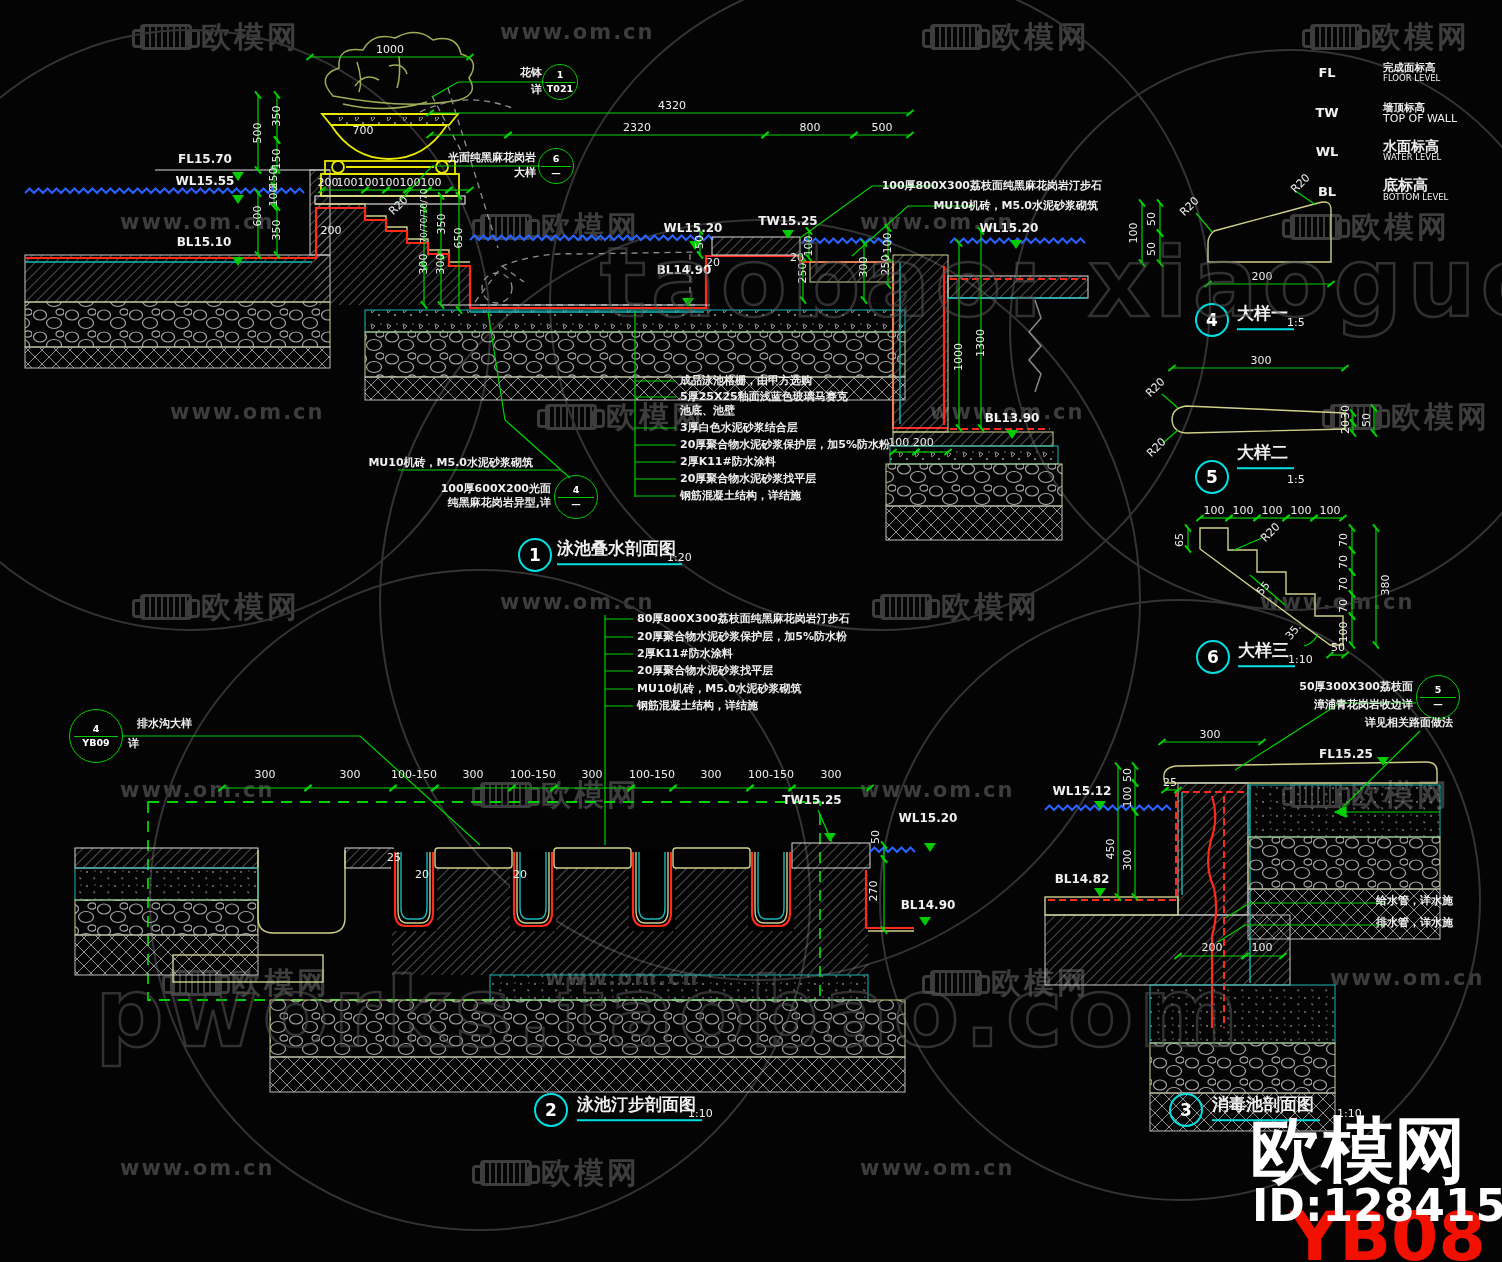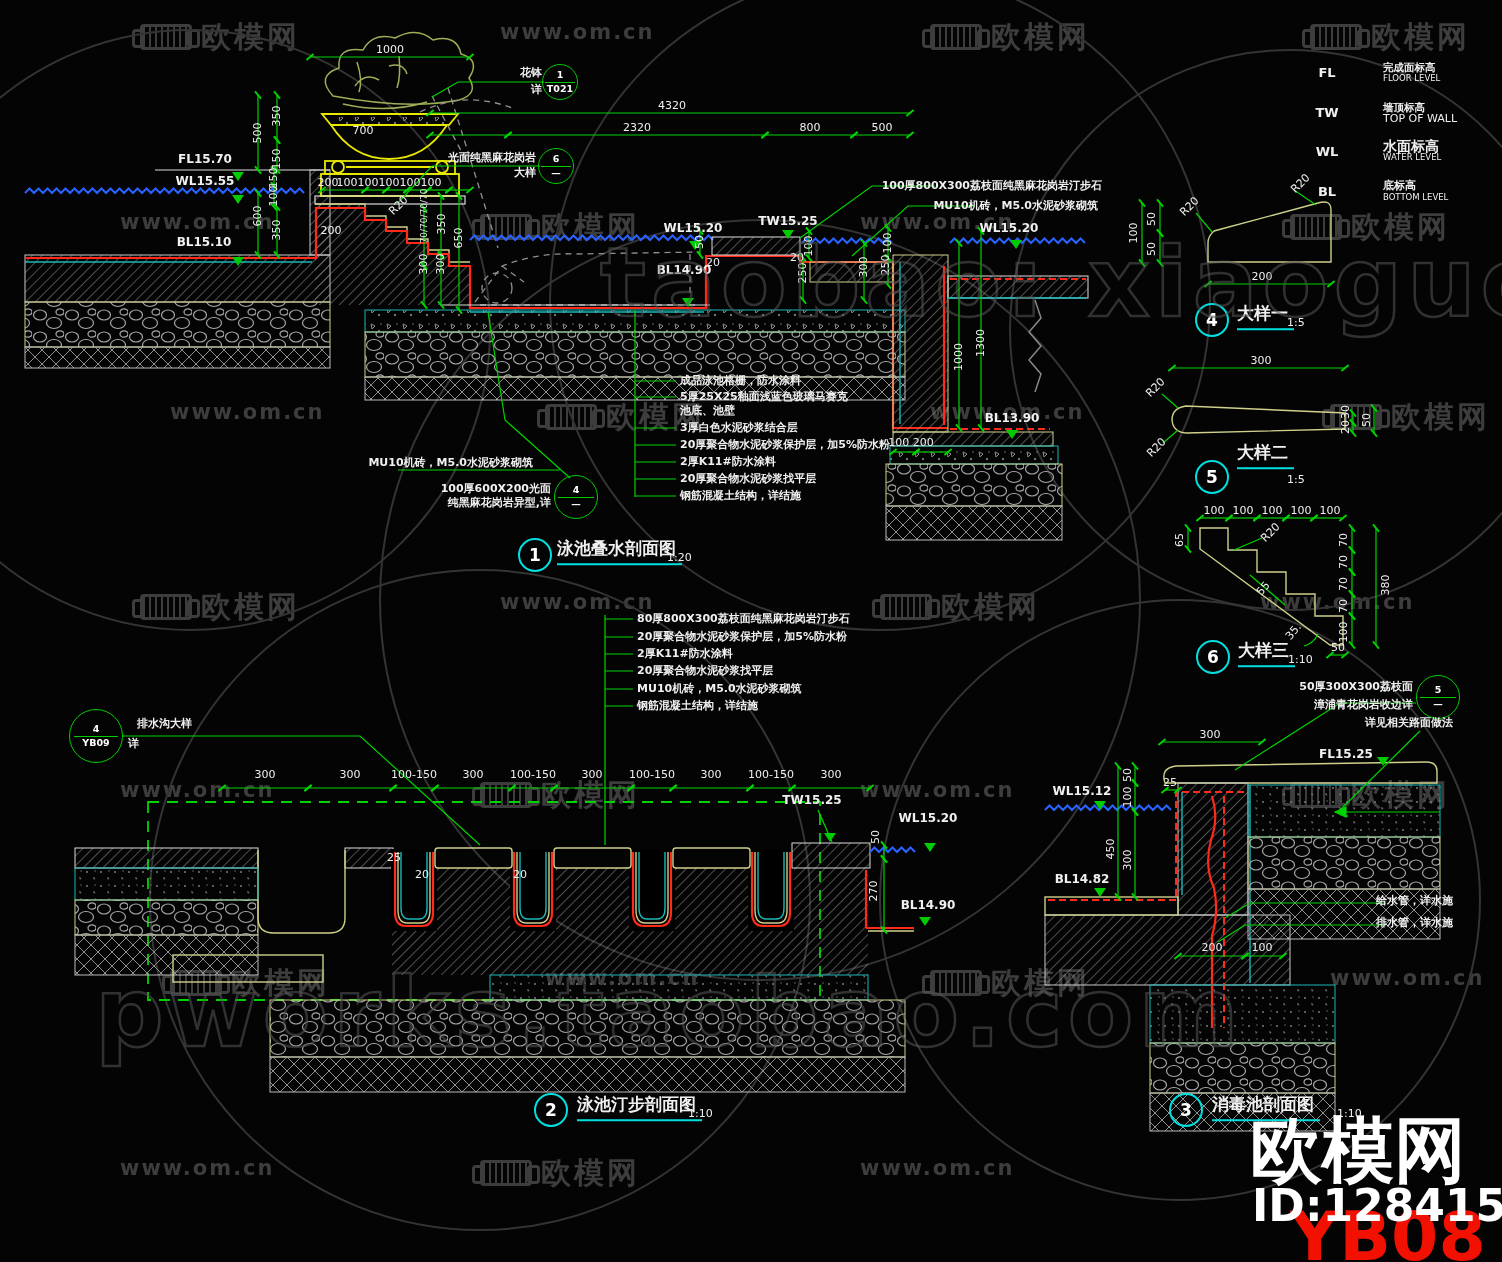--- a/index.html
+++ b/index.html
@@ -442,21 +442,21 @@
     <span class="lb b" style="left:1327px;top:73px;font-size:13px">FL</span>
     <span class="lb ll n" style="left:1383px;top:67px;font-size:10.5px">完成面标高</span>
     <span class="lb ll" style="left:1383px;top:79px;font-size:8.5px">FLOOR LEVEL</span>
     <span class="lb b" style="left:1327px;top:113px;font-size:13px">TW</span>
     <span class="lb ll n" style="left:1383px;top:107px;font-size:10.5px">墙顶标高</span>
     <span class="lb ll" style="left:1383px;top:119px;font-size:11px">TOP OF WALL</span>
     <span class="lb b" style="left:1327px;top:152px;font-size:13px">WL</span>
     <span class="lb ll n" style="left:1383px;top:146px;font-size:14px">水面标高</span>
     <span class="lb ll" style="left:1383px;top:158px;font-size:8.5px">WATER LEVEL</span>
     <span class="lb b" style="left:1327px;top:192px;font-size:13px">BL</span>
-    <span class="lb ll n" style="left:1383px;top:186px;font-size:11px">底标高</span>
+    <span class="lb ll n" style="left:1383px;top:186px;font-size:15px">底标高</span>
     <span class="lb ll" style="left:1383px;top:198px;font-size:8.5px">BOTTOM LEVEL</span>
 
     <span class="lb b" style="left:205px;top:160px">FL15.70</span>
     <span class="lb b" style="left:205px;top:182px">WL15.55</span>
     <span class="lb b" style="left:204px;top:243px">BL15.10</span>
     <span class="lb b" style="left:693px;top:229px">WL15.20</span>
     <span class="lb b" style="left:788px;top:222px">TW15.25</span>
     <span class="lb b" style="left:1009px;top:229px">WL15.20</span>
     <span class="lb b" style="left:684px;top:271px">BL14.90</span>
     <span class="lb b" style="left:1012px;top:419px">BL13.90</span>
@@ -520,21 +520,21 @@
     <span class="lb lr n" style="left:551px;top:489px">100厚600X200光面</span>
     <span class="lb lr n" style="left:551px;top:503px">纯黑麻花岗岩异型,详</span>
     <div class="cg" style="left:576px;top:497px;width:42px;height:42px">
       <span>4</span>
         <i></i>
       <span>—</span>
     </div>
     <span class="lb lr n" style="left:1102px;top:186px">100厚800X300荔枝面纯黑麻花岗岩汀步石</span>
     <span class="lb lr n" style="left:1098px;top:206px">MU10机砖，M5.0水泥砂浆砌筑</span>
     <span class="lb lr n" style="left:533px;top:463px">MU10机砖，M5.0水泥砂浆砌筑</span>
-    <span class="lb ll n" style="left:680px;top:381px">成品泳池格栅，防水涂料</span>
+    <span class="lb ll n" style="left:680px;top:381px">成品泳池格栅，由甲方选购</span>
     <span class="lb ll n" style="left:680px;top:397px">5厚25X25釉面浅蓝色玻璃马赛克</span>
     <span class="lb ll n" style="left:680px;top:411px">池底、池壁</span>
     <span class="lb ll n" style="left:680px;top:428px">3厚白色水泥砂浆结合层</span>
     <span class="lb ll n" style="left:680px;top:445px">20厚聚合物水泥砂浆保护层，加5%防水粉</span>
     <span class="lb ll n" style="left:680px;top:462px">2厚K11#防水涂料</span>
     <span class="lb ll n" style="left:680px;top:479px">20厚聚合物水泥砂浆找平层</span>
     <span class="lb ll n" style="left:680px;top:496px">钢筋混凝土结构，详结施</span>
     <div class="cc" style="left:535px;top:555px">1</div>
     <span class="lb ll ttl" style="left:557px;top:552px">泳池叠水剖面图</span>
     <span class="lb ll sc" style="left:667px;top:558px">1:20</span>

